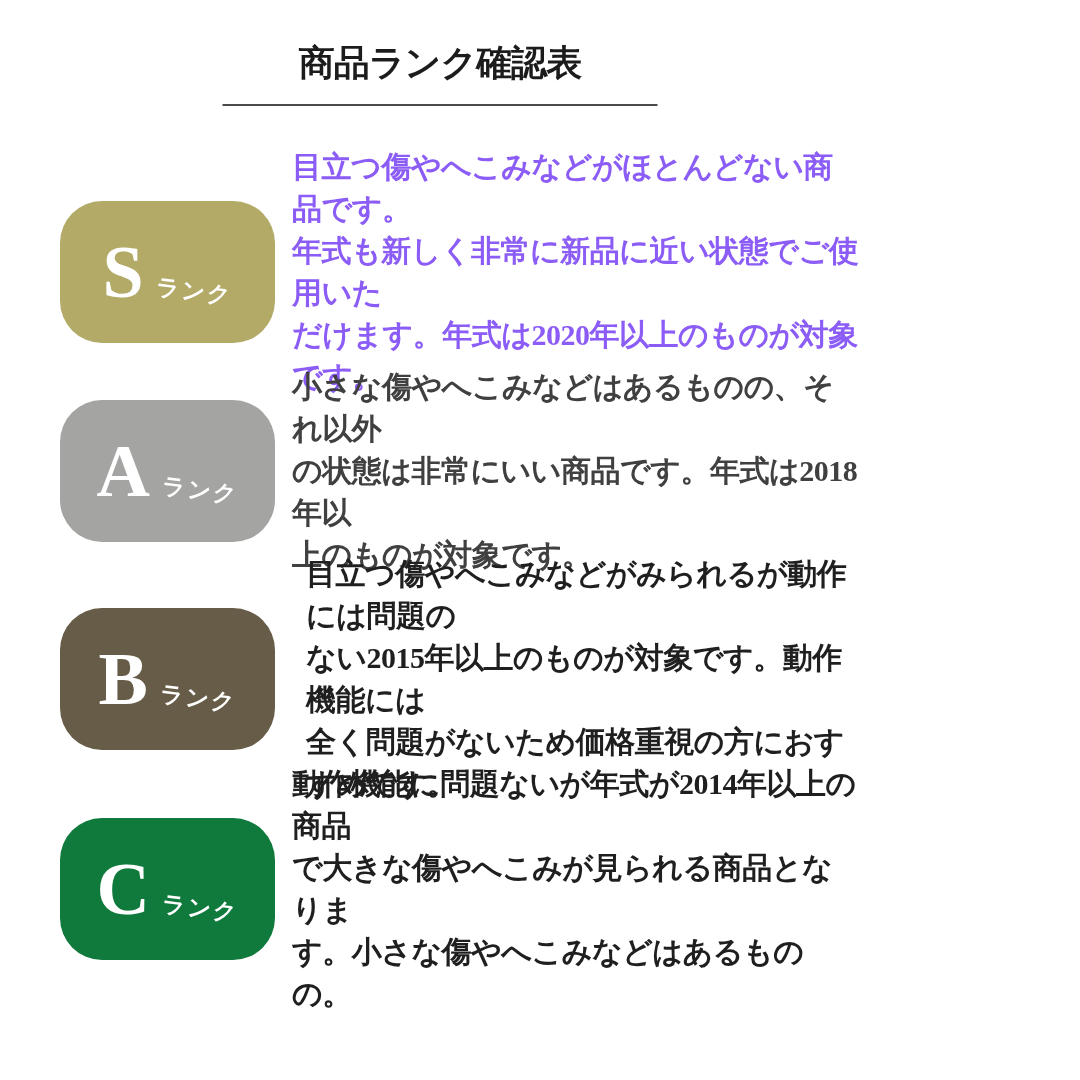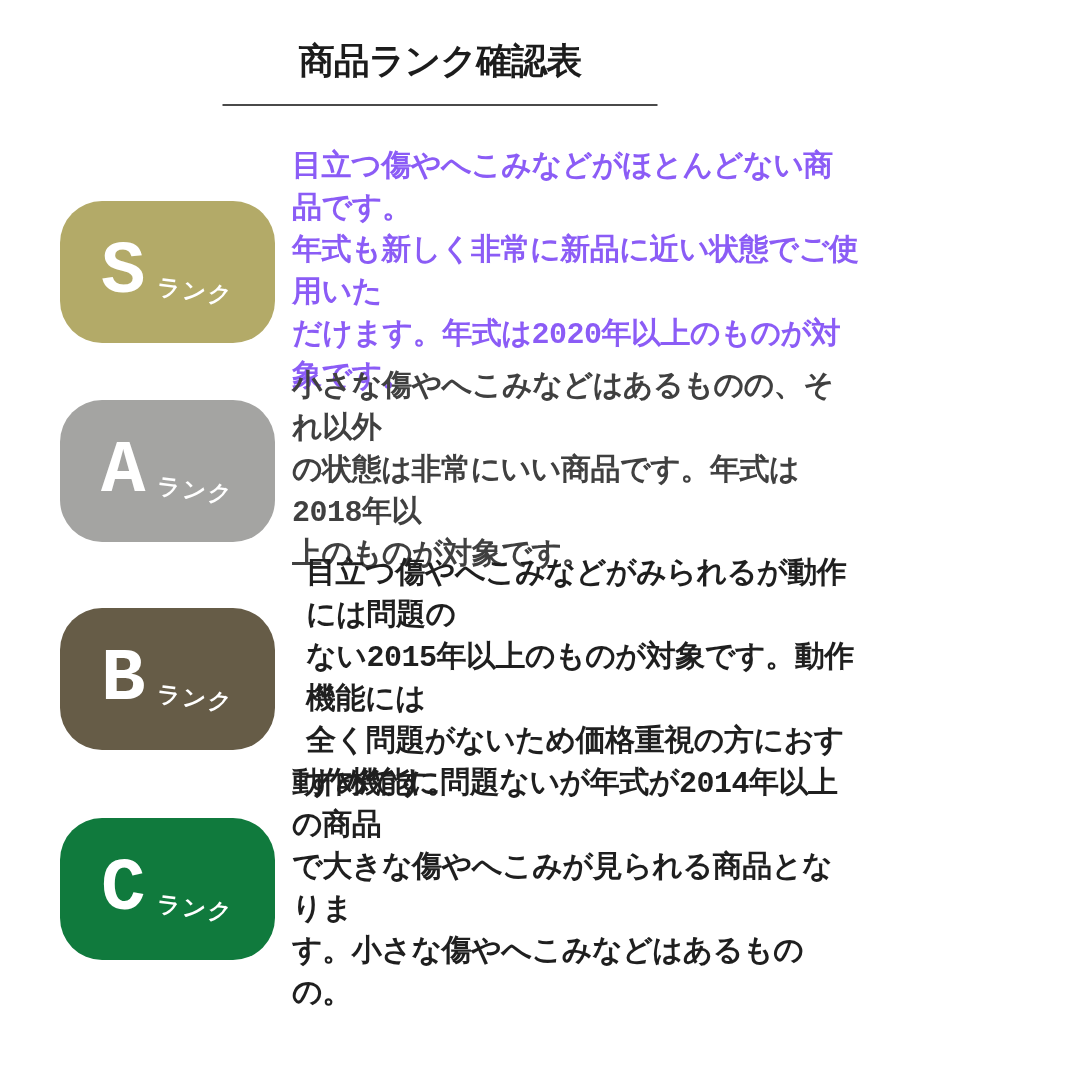--- a/index.html
+++ b/index.html
@@ -6,21 +6,21 @@
     margin: 0;
     padding: 0;
     background: #ffffff;
   }
   .canvas {
     position: relative;
     width: 880px;
     height: 1080px;
     background: #ffffff;
     overflow: hidden;
-    font-family: Liberation Mono, monospace;
+    font-family: Liberation Serif, serif;
   }
 
   
   .page-title {
     position: absolute;
     top: 42px;
     left: 0;
     width: 100%;
     text-align: center;
     font-size: 36px;

